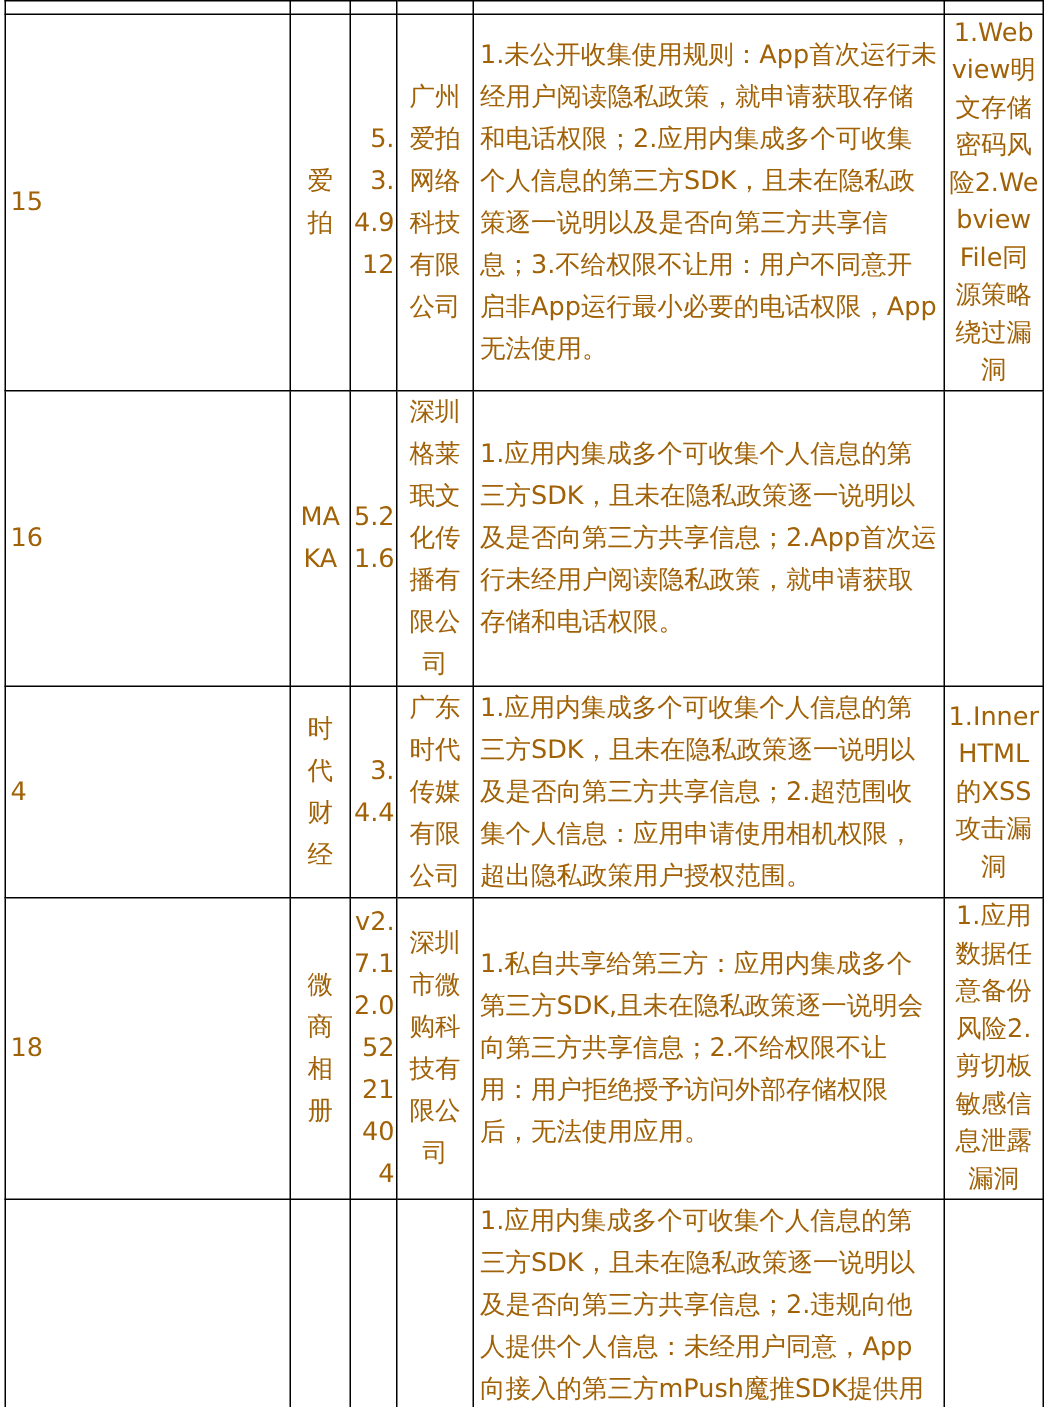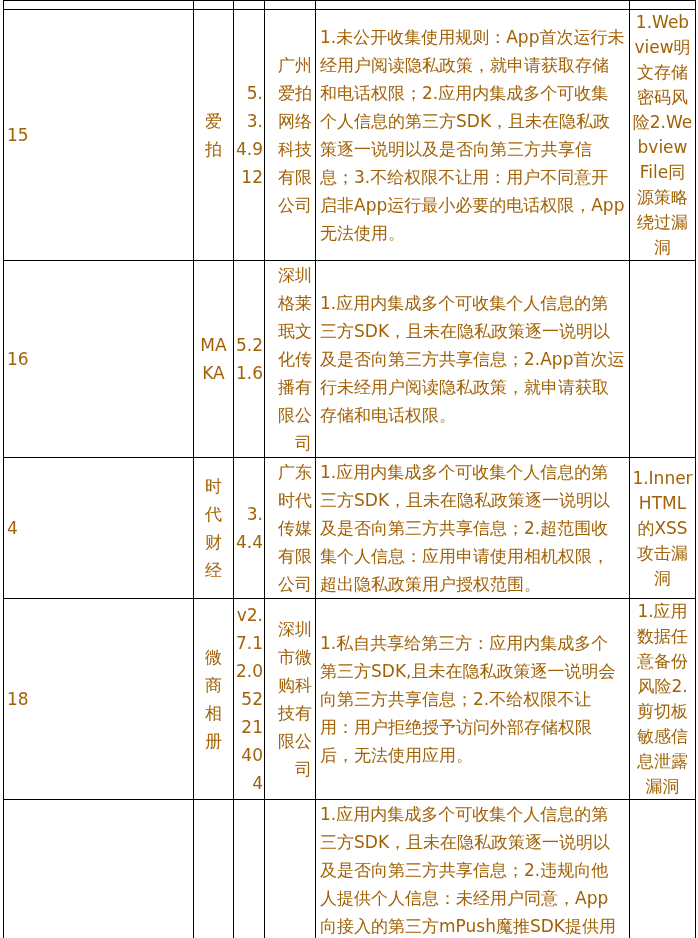--- a/index.html
+++ b/index.html
@@ -27,21 +27,21 @@
     vertical-align: middle;
     word-break: break-all;
     overflow-wrap: anywhere;
     padding: 0 3px;
     overflow: hidden;
   }
   
   table.vtable td:nth-child(1) { text-align: left; }          
   table.vtable td:nth-child(2) { text-align: center; padding: 0 4px; }  
   table.vtable td:nth-child(3) { text-align: right; padding: 0 1px; } 
-  table.vtable td:nth-child(4) { text-align: right; padding: 0 3px; }   
+  table.vtable td:nth-child(4) { text-align: center; padding: 0 3px; }   
   table.vtable td:nth-child(5) { text-align: left; padding: 0 4px; }   
   table.vtable td:nth-child(6) { text-align: center; padding: 0 2px; line-height: 25px; } 
 
   tr.r-top    td { height: 8px; }
   tr.r15      td { height: 216px; }
   tr.r16      td { height: 131px; }
   tr.r17      td { height: 108px; margin-left: 45px; }
   tr.r18      td { height: 158px; }
   tr.r19      td { height: 296px; }
 </style>

